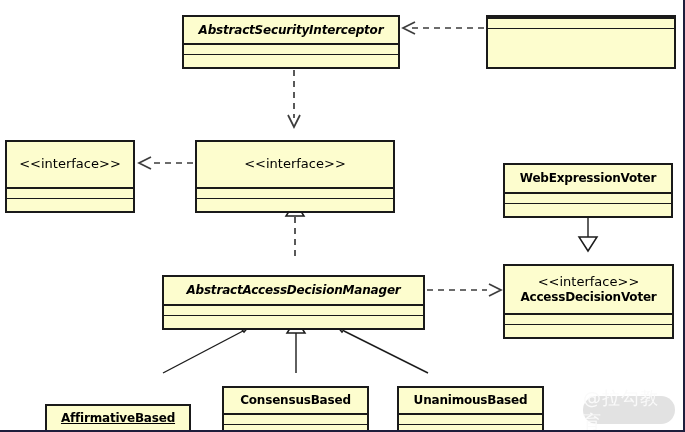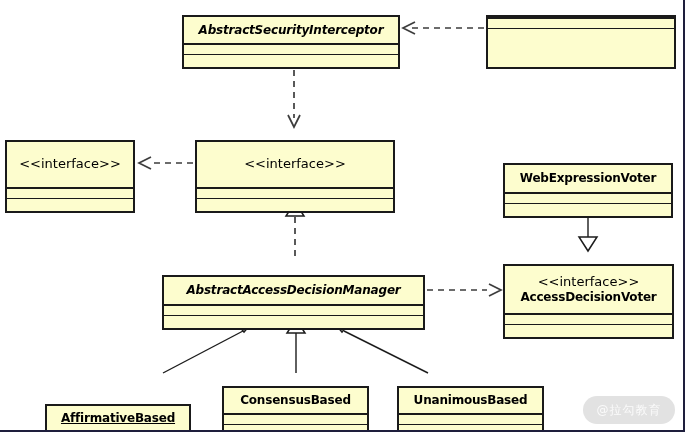--- a/index.html
+++ b/index.html
@@ -39,21 +39,21 @@
   .c-row2{height:12px;border-top:1.5px solid var(--class-border,#1a1a1a);}
   .wire-dashed{stroke:var(--connector,#3d3d3d);stroke-width:1.7;fill:none;stroke-dasharray:6 5;}
   .wire-solid{stroke:#1c1c1c;stroke-width:1.4;fill:none;}
   .arrow-open{stroke:var(--connector,#3d3d3d);stroke-width:1.7;fill:none;}
   .tri-hollow{fill:#ffffff;stroke:#1c1c1c;stroke-width:1.5;}
   #watermark{
     position:absolute;left:583px;top:396px;width:92px;height:28px;
     background:var(--watermark-bg,#e2e2e2);
     color:var(--watermark-text,#fafafa);
     border-radius:14px;
-    font-size:12px;font-weight:400;
+    font-size:18px;font-weight:400;
     display:flex;align-items:center;justify-content:center;
     letter-spacing:1px;
   }
 </style>
 </head>
 <body>
 
 <div id="stage">
 
   <svg id="wires" viewBox="0 0 685 432">

